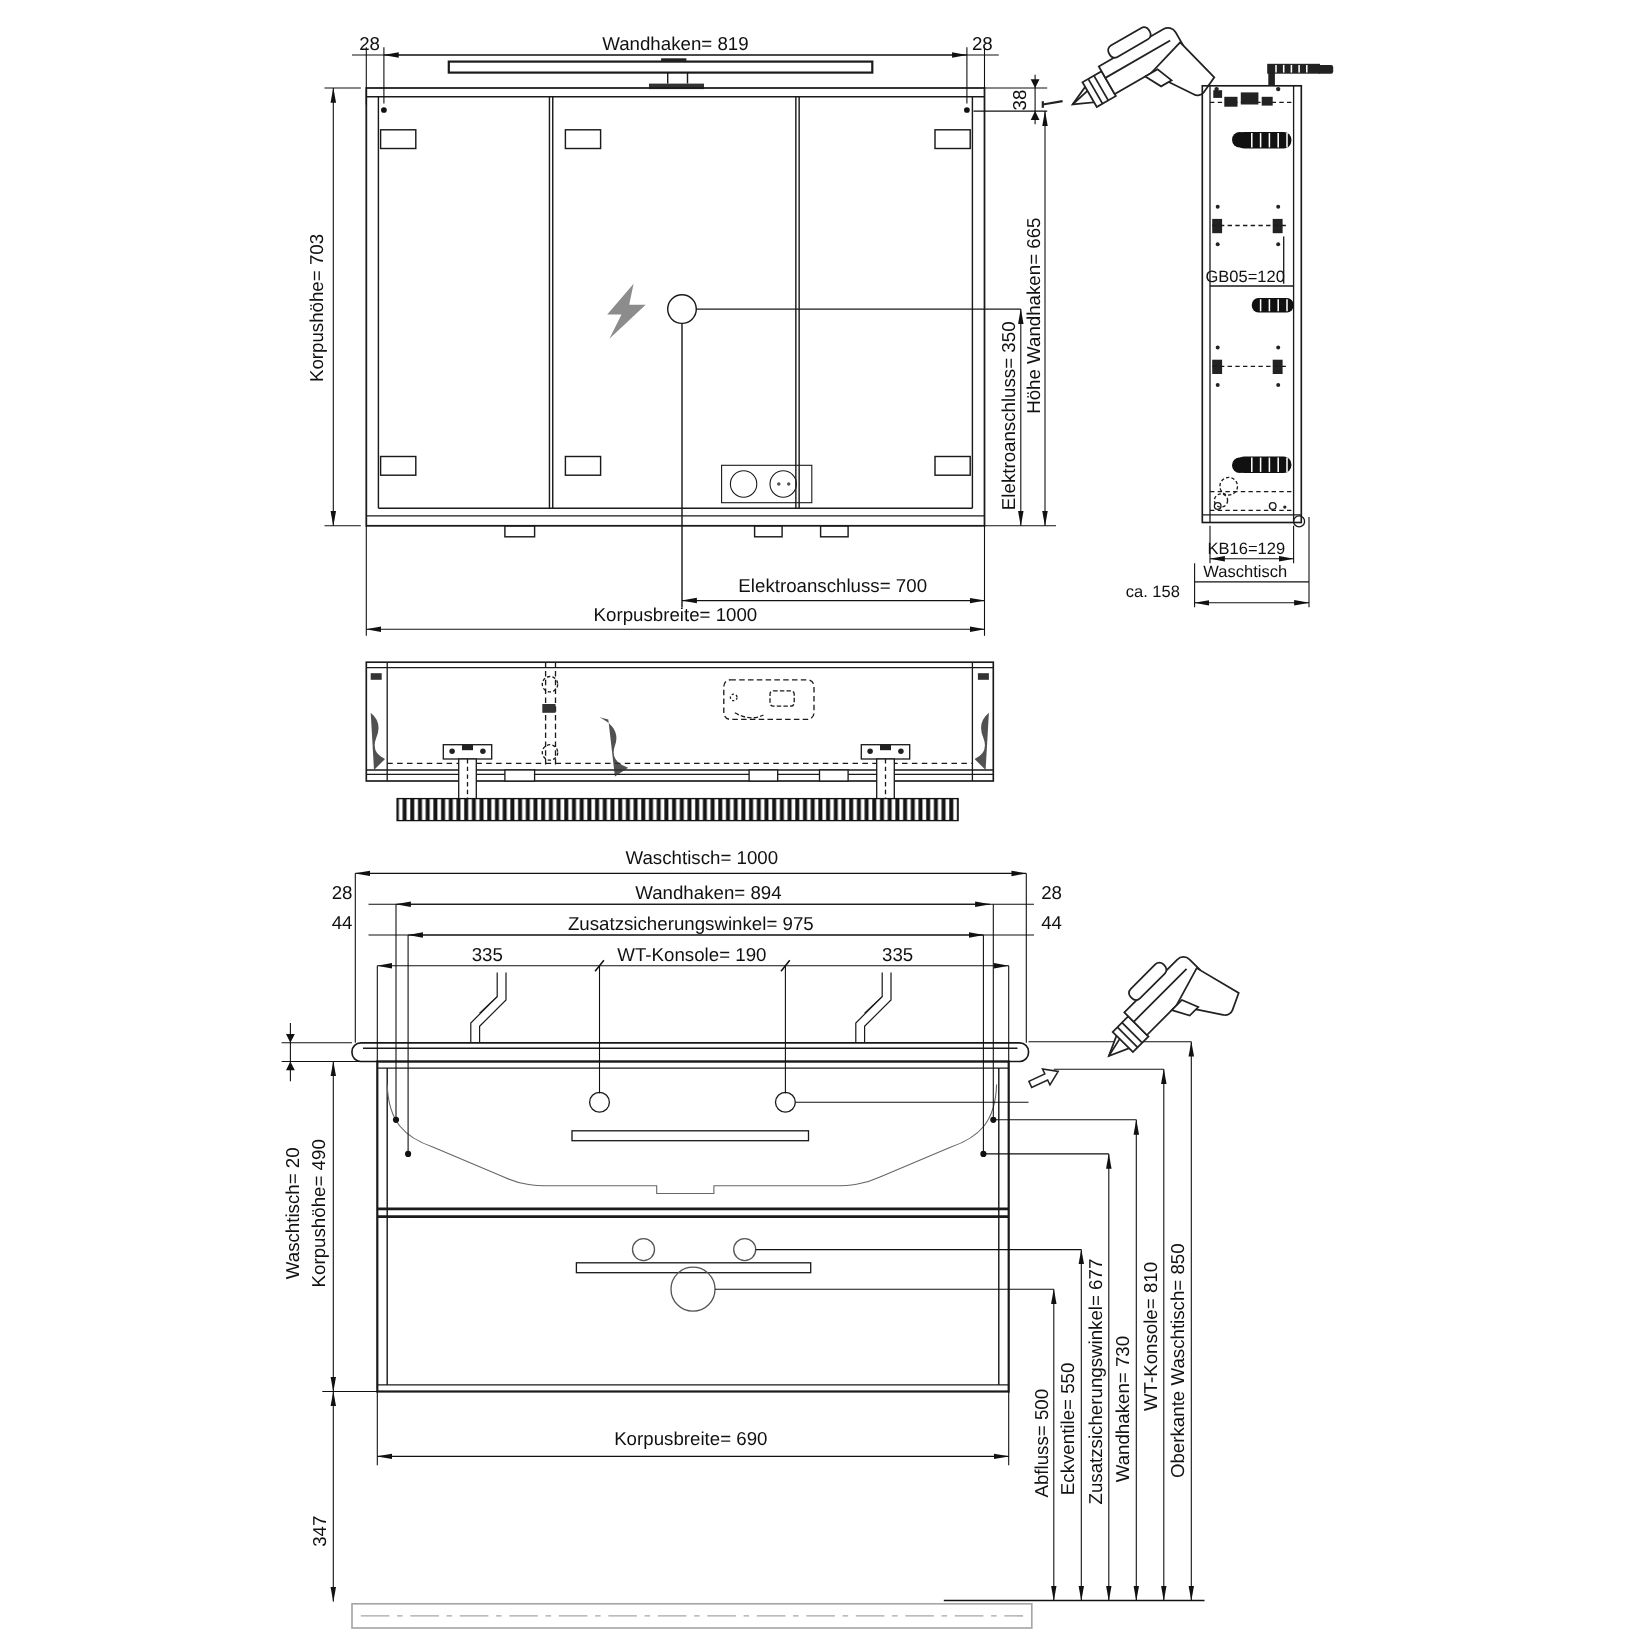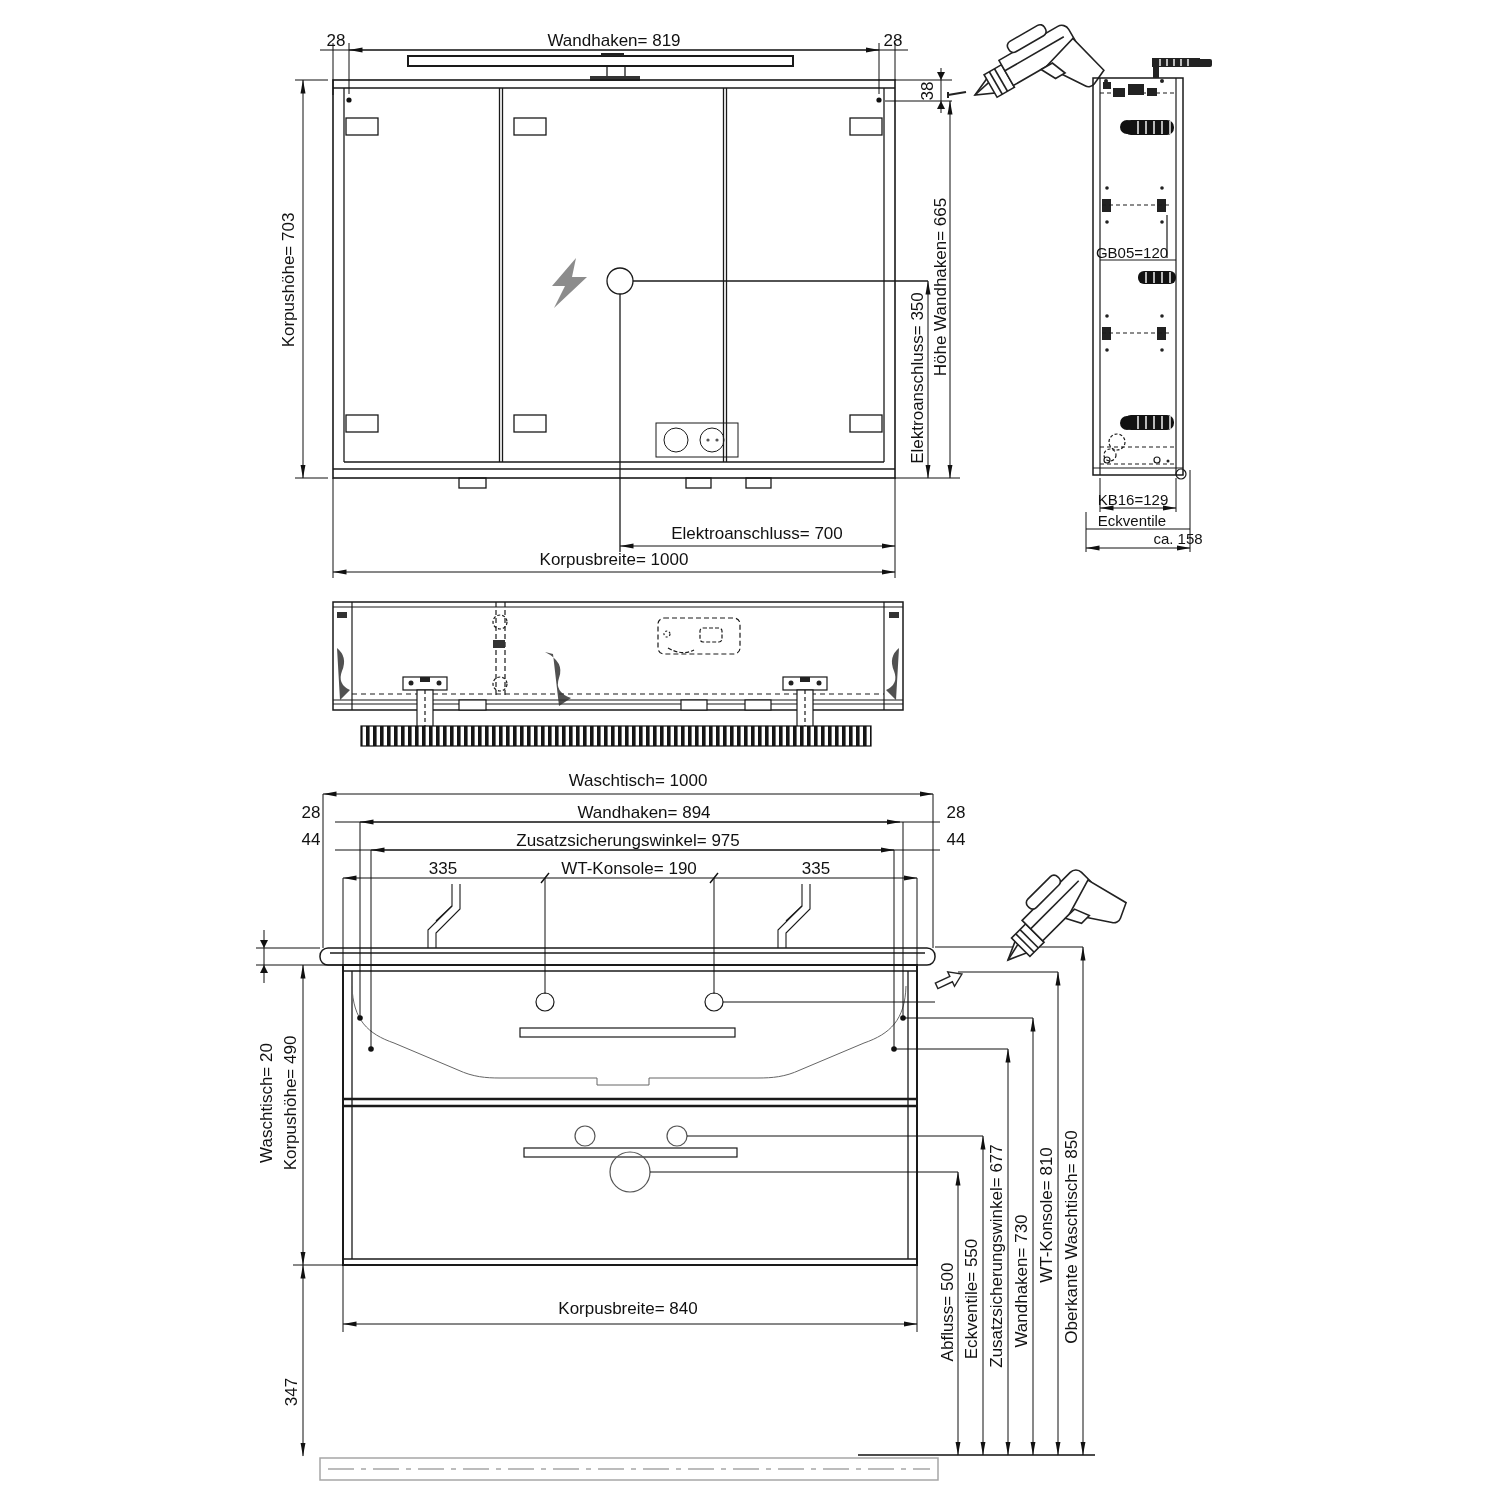--- a/index.html
+++ b/index.html
@@ -385,36 +385,36 @@
   <div class="lbl" style="left:893px;top:40px">28</div>
   <div class="lbl rot" style="left:288px;top:280px">Korpushöhe= 703</div>
   <div class="lbl rot" style="left:927px;top:91px">38</div>
   <div class="lbl rot" style="left:940px;top:287px">Höhe Wandhaken= 665</div>
   <div class="lbl rot" style="left:917px;top:378px">Elektroanschluss= 350</div>
   <div class="lbl" style="left:757px;top:533px">Elektroanschluss= 700</div>
   <div class="lbl" style="left:614px;top:559px">Korpusbreite= 1000</div>
 
   <div class="lbl sm" style="left:1132px;top:252px">GB05=120</div>
   <div class="lbl sm" style="left:1133px;top:499px">KB16=129</div>
-  <div class="lbl sm" style="left:1132px;top:520px">Eckventile</div>
-  <div class="lbl sm" style="left:1178px;top:538px">ca. 158</div>
+  <div class="lbl sm" style="left:1132px;top:520px">Waschtisch</div>
+  <div class="lbl sm" style="left:1048px;top:538px">ca. 158</div>
 
   <div class="lbl" style="left:638px;top:780px">Waschtisch= 1000</div>
   <div class="lbl" style="left:644px;top:812px">Wandhaken= 894</div>
   <div class="lbl" style="left:311px;top:812px">28</div>
   <div class="lbl" style="left:956px;top:812px">28</div>
   <div class="lbl" style="left:628px;top:840px">Zusatzsicherungswinkel= 975</div>
   <div class="lbl" style="left:311px;top:839px">44</div>
   <div class="lbl" style="left:956px;top:839px">44</div>
   <div class="lbl" style="left:443px;top:868px">335</div>
   <div class="lbl" style="left:629px;top:868px">WT-Konsole= 190</div>
   <div class="lbl" style="left:816px;top:868px">335</div>
   <div class="lbl rot" style="left:266px;top:1103px">Waschtisch= 20</div>
   <div class="lbl rot" style="left:290px;top:1103px">Korpushöhe= 490</div>
-  <div class="lbl" style="left:628px;top:1308px">Korpusbreite= 840</div>
+  <div class="lbl" style="left:628px;top:1308px">Korpusbreite= 690</div>
   <div class="lbl rot" style="left:291px;top:1392px">347</div>
   <div class="lbl rot" style="left:947px;top:1312px">Abfluss= 500</div>
   <div class="lbl rot" style="left:971px;top:1299px">Eckventile= 550</div>
   <div class="lbl rot" style="left:996px;top:1256px">Zusatzsicherungswinkel= 677</div>
   <div class="lbl rot" style="left:1021px;top:1281px">Wandhaken= 730</div>
   <div class="lbl rot" style="left:1046px;top:1215px">WT-Konsole= 810</div>
   <div class="lbl rot" style="left:1071px;top:1237px">Oberkante Waschtisch= 850</div>
 
 </div>
 

